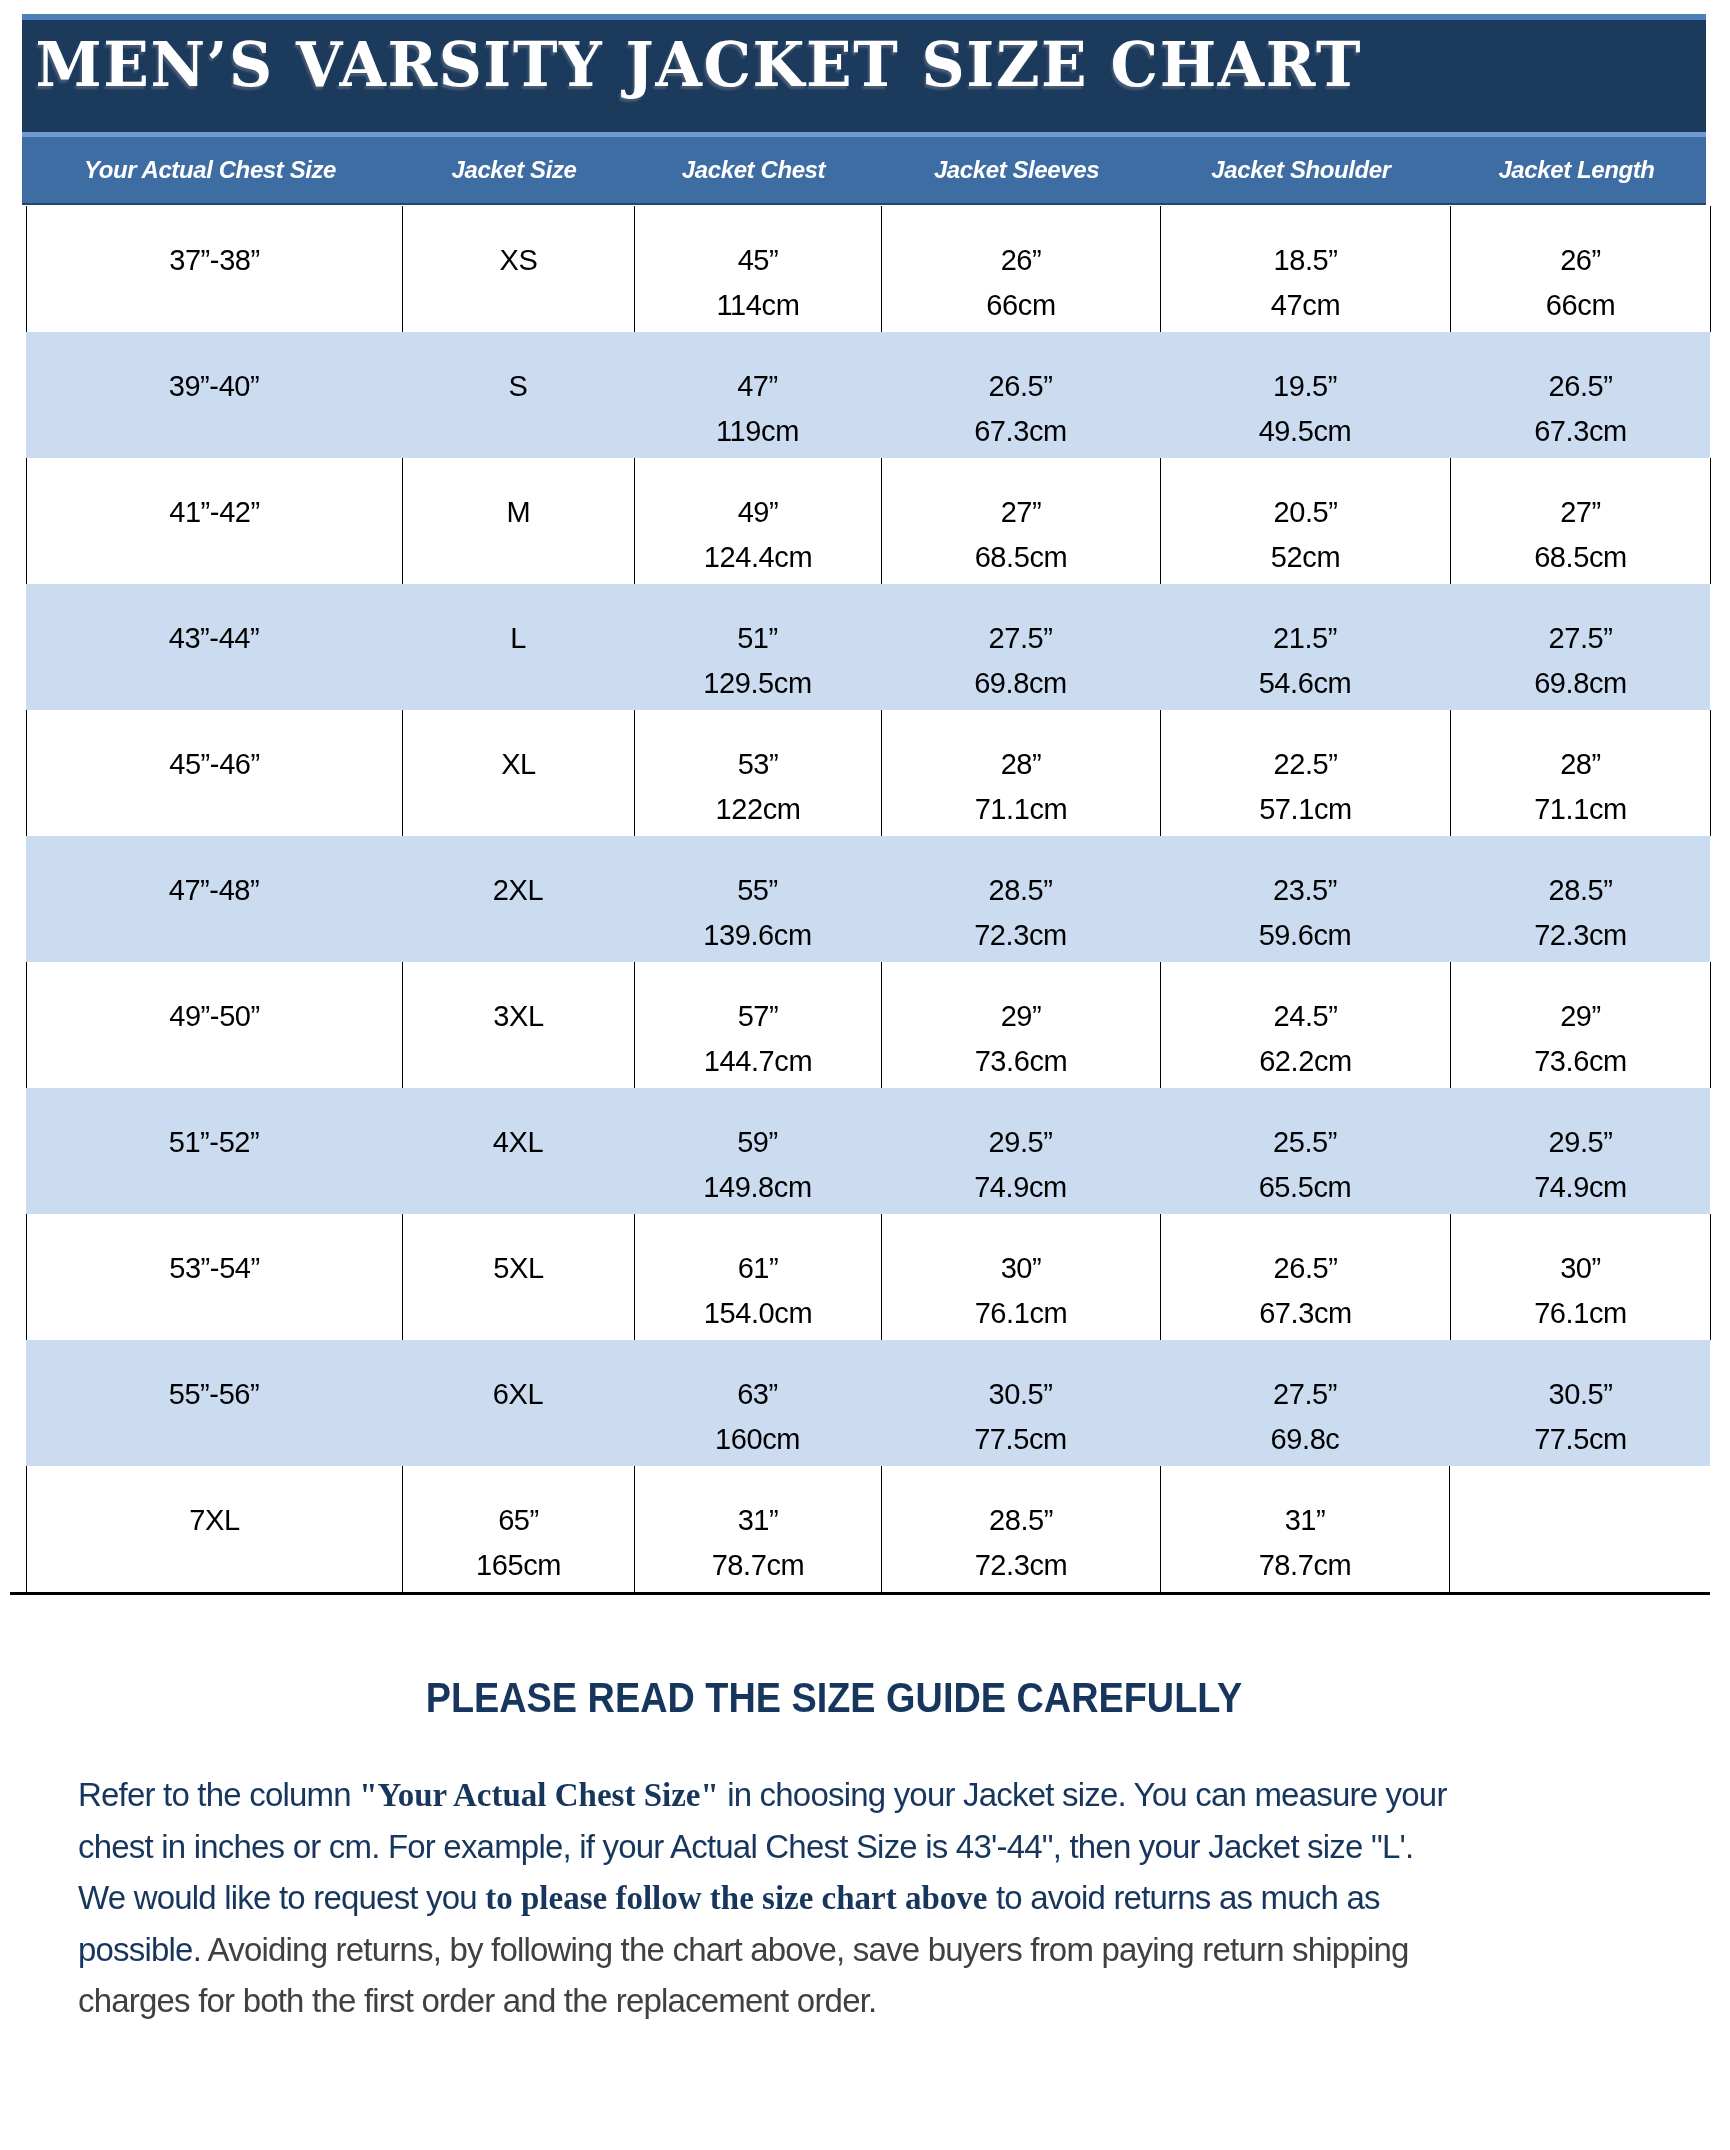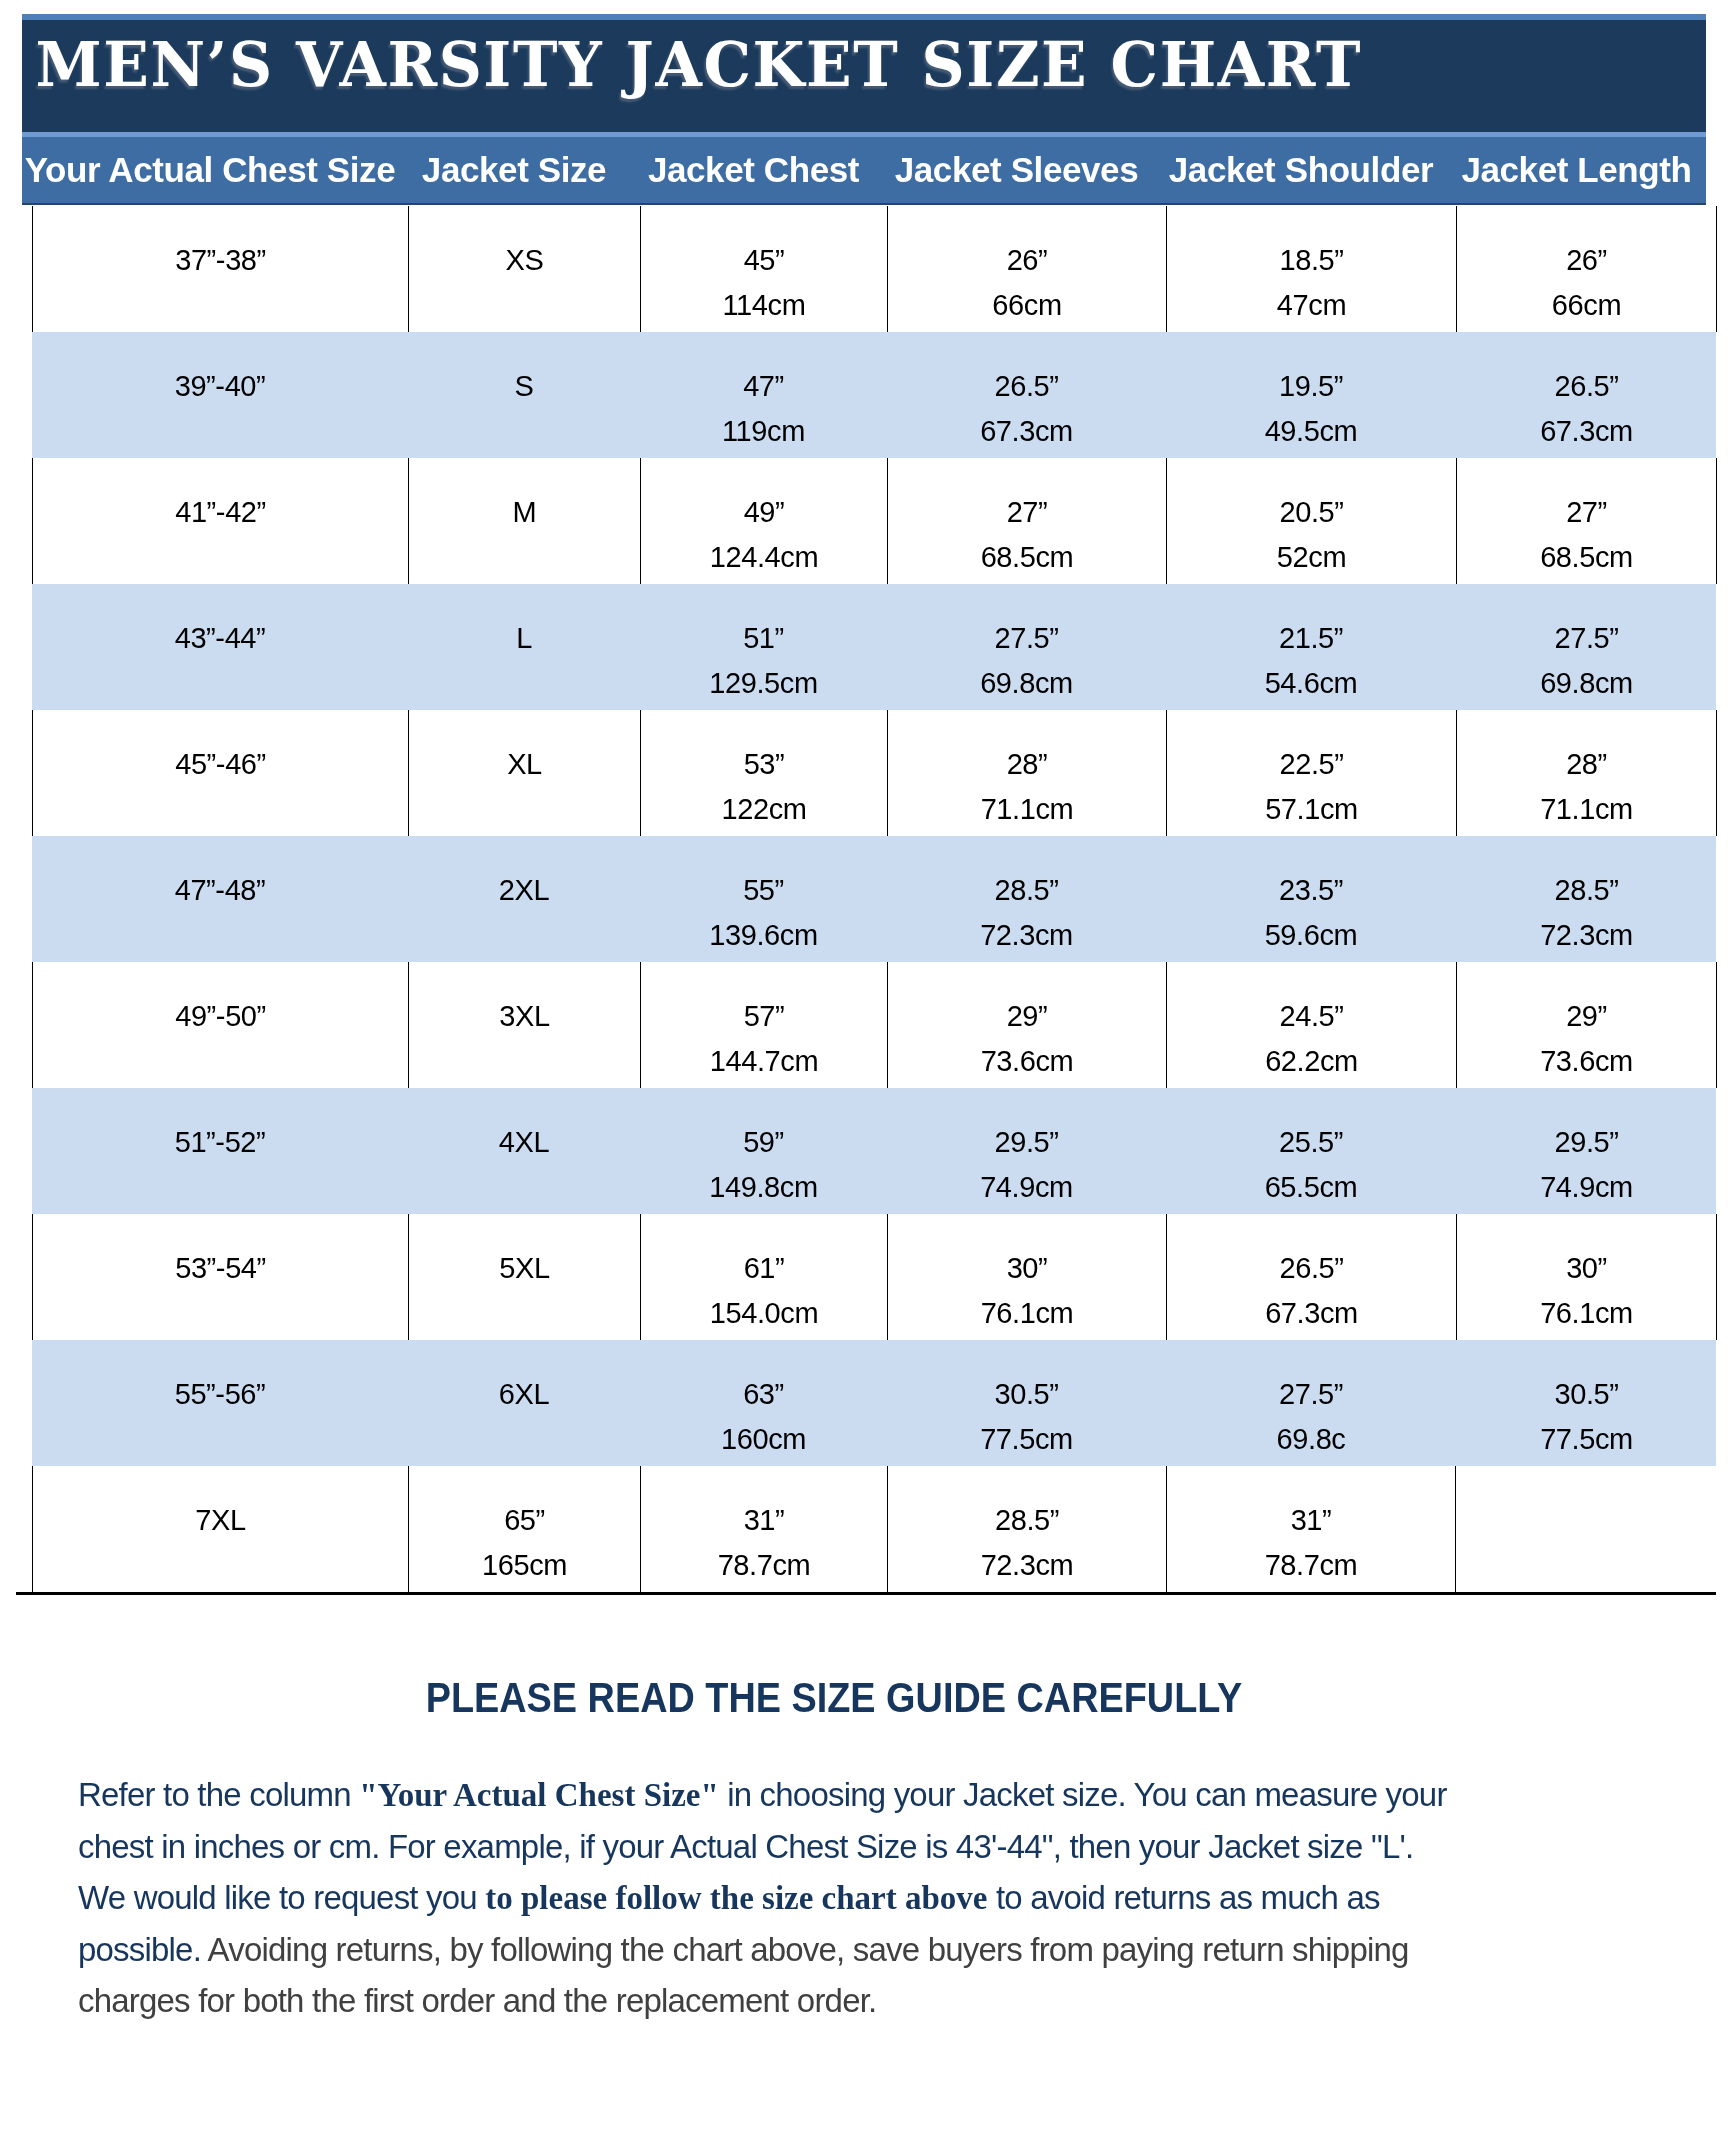--- a/index.html
+++ b/index.html
@@ -14,23 +14,23 @@
               font-size:61px;line-height:84px;letter-spacing:1.6px;padding-top:3.1px;
               text-shadow:-1.6px 3.1px 2.3px rgba(110,120,140,.55);
               transform:scaleX(.98);transform-origin:center;white-space:nowrap;}
 
   
   .divider-strip{position:absolute;left:22px;top:132px;width:1684px;height:5.4px;background:#6f9bd2;}
   .grid-cols{display:grid;grid-template-columns:376px 232px 247px 279px 290px 261px;}
   .header-band{position:absolute;left:22px;top:137px;width:1684px;height:68px;background:#3e6da4;
                border-bottom:2.3px solid #24466b;box-sizing:border-box;}
   .hcell{display:flex;align-items:center;justify-content:center;color:#ffffff;
-         font-weight:700;font-size:35px;letter-spacing:-0.4px;white-space:nowrap;}
-
-  .rows{position:absolute;left:16px;top:206px;width:1684px;border-bottom:3.1px solid #000;padding-left:16px;}
+         font-weight:700;font-size:24px;letter-spacing:-0.4px;white-space:nowrap;font-style:italic;}
+
+  .rows{position:absolute;left:10px;top:206px;width:1684px;border-bottom:3.1px solid #000;padding-left:16px;}
   .row{height:126px;}
   .row.alt{background:#cbdcf1;}
   .row .cell{display:flex;flex-direction:column;justify-content:flex-end;align-items:center;
              padding-bottom:3.9px;box-sizing:border-box;}
   .row.plain .cell{border-left:1.6px solid #000;}
   .row.plain .cell:last-child{border-right:1.6px solid #000;}
   .line{height:45px;line-height:45px;font-size:29px;letter-spacing:-0.4px;color:#000;
         white-space:nowrap;}
 
   

